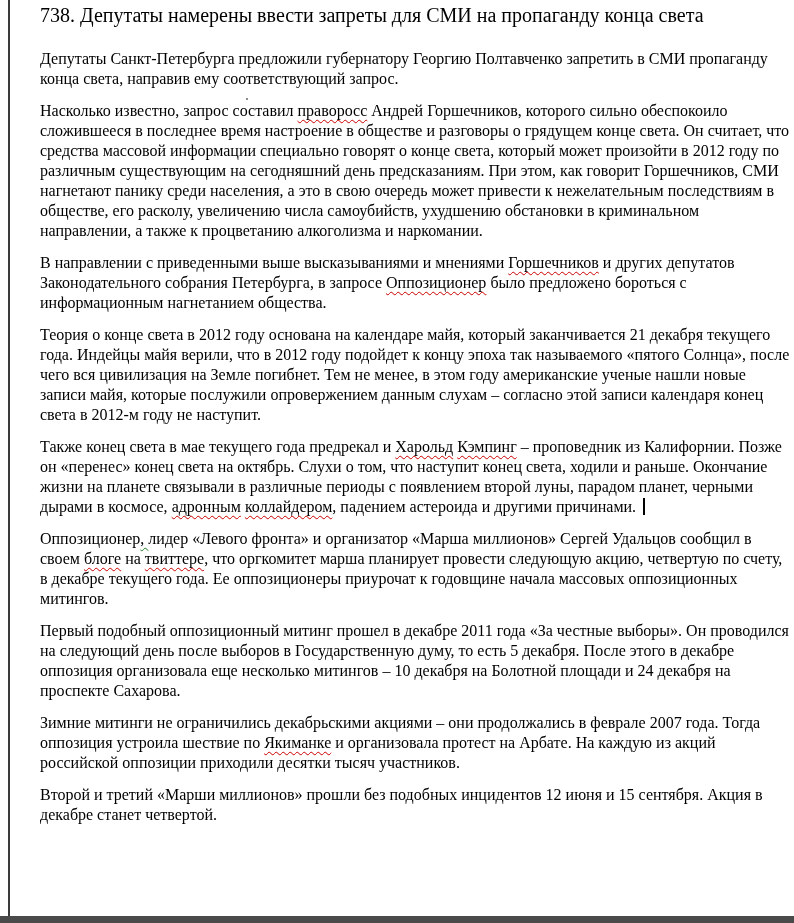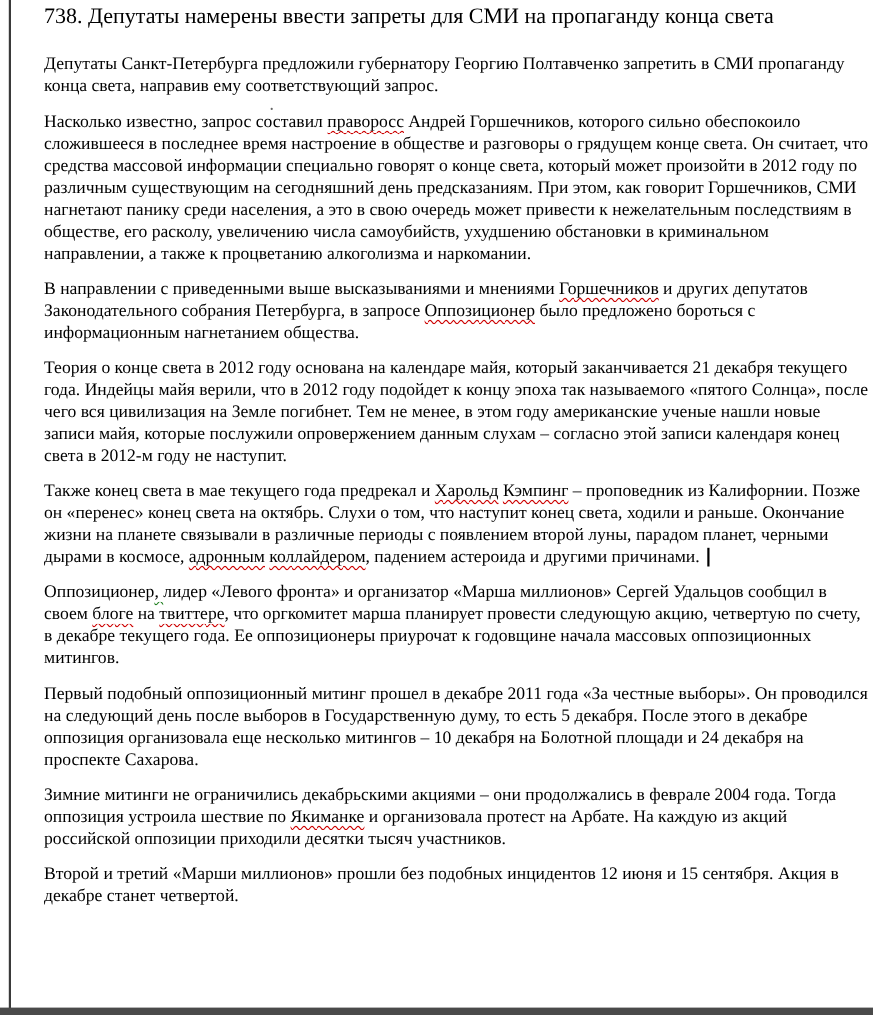--- a/index.html
+++ b/index.html
@@ -69,18 +69,18 @@
   <div class="left-border"></div>
   <div class="doc">
       <h2><span class="num">738.</span><span>Депутаты намерены ввести запреты для СМИ на пропаганду конца света</span></h2>
       <p><span>Депутаты Санкт-Петербурга предложили губернатору Георгию Полтавченко запретить в СМИ пропаганду конца света, направив ему соответствующий запрос.</span></p>
       <p><span>Насколько известно, запрос составил </span><span class="sq-red">праворосс</span><span> Андрей Горшечников, которого сильно обеспокоило сложившееся в последнее время настроение в обществе и разговоры о грядущем конце света. Он считает, что средства массовой информации специально говорят о конце света, который может произойти в 2012 году по различным существующим на сегодняшний день предсказаниям. При этом, как говорит Горшечников, СМИ нагнетают панику среди населения, а это в свою очередь может привести к нежелательным последствиям в обществе, его расколу, увеличению числа самоубийств, ухудшению обстановки в криминальном направлении, а также к процветанию алкоголизма и наркомании.</span></p>
       <p><span>В направлении с приведенными выше высказываниями и мнениями </span><span class="sq-red">Горшечников</span><span> и других депутатов Законодательного собрания Петербурга, в запросе </span><span class="sq-red">Оппозиционер</span><span> было предложено бороться с информационным нагнетанием общества.</span></p>
       <p><span>Теория о конце света в 2012 году основана на календаре майя, который заканчивается 21 декабря текущего года. Индейцы майя верили, что в 2012 году подойдет к концу эпоха так называемого «пятого Солнца», после чего вся цивилизация на Земле погибнет. Тем не менее, в этом году американские ученые нашли новые записи майя, которые послужили опровержением данным слухам – согласно этой записи календаря конец света в 2012-м году не наступит.</span></p>
       <p><span>Также конец света в мае текущего года предрекал и </span><span class="sq-red">Харольд</span><span> </span><span class="sq-red">Кэмпинг</span><span> – проповедник из Калифорнии. Позже он «перенес» конец света на октябрь. Слухи о том, что наступит конец света, ходили и раньше. Окончание жизни на планете связывали в различные периоды с появлением второй луны, парадом планет, черными дырами в космосе, </span><span class="sq-red">адронным</span><span> </span><span class="sq-red">коллайдером</span><span>, падением астероида и другими причинами.</span><span class="caret"></span></p>
       <p><span>Оппозиционер</span><span class="sq-green">,&nbsp;</span><span>лидер «Левого фронта» и организатор «Марша миллионов» Сергей Удальцов сообщил в своем </span><span class="sq-red">блоге</span><span> на </span><span class="sq-red">твиттере</span><span>, что оргкомитет марша планирует провести следующую акцию, четвертую по счету, в декабре текущего года. Ее оппозиционеры приурочат к годовщине начала массовых оппозиционных митингов.</span></p>
       <p><span>Первый подобный оппозиционный митинг прошел в декабре 2011 года «За честные выборы». Он проводился на следующий день после выборов в Государственную думу, то есть 5 декабря. После этого в декабре оппозиция организовала еще несколько митингов – 10 декабря на Болотной площади и 24 декабря на проспекте Сахарова.</span></p>
-      <p><span>Зимние митинги не ограничились декабрьскими акциями – они продолжались в феврале 2004 года. Тогда оппозиция устроила шествие по </span><span class="sq-red">Якиманке</span><span> и организовала протест на Арбате. На каждую из акций российской оппозиции приходили десятки тысяч участников.</span></p>
+      <p><span>Зимние митинги не ограничились декабрьскими акциями – они продолжались в феврале 2007 года. Тогда оппозиция устроила шествие по </span><span class="sq-red">Якиманке</span><span> и организовала протест на Арбате. На каждую из акций российской оппозиции приходили десятки тысяч участников.</span></p>
       <p><span>Второй и третий «Марши миллионов» прошли без подобных инцидентов 12 июня и 15 сентября. Акция в декабре станет четвертой.</span></p>
     </div>
   <div class="stray-dot"></div>
   <div class="bottom-bar"></div>
 </div>
 
 </body></html>

